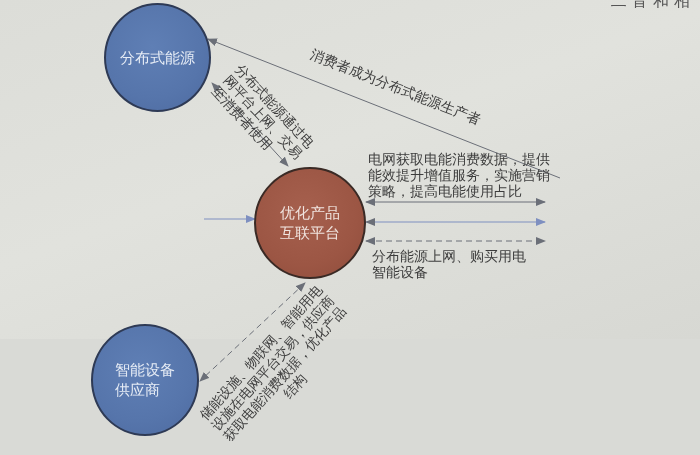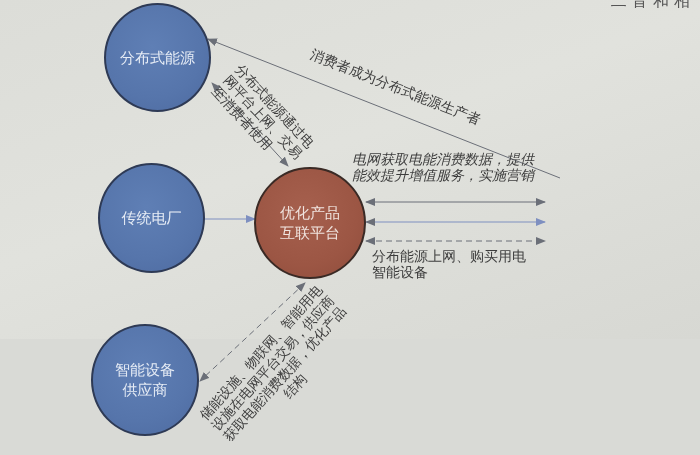--- a/index.html
+++ b/index.html
@@ -2,21 +2,21 @@
 <html><head>
 <meta charset="utf-8">
 <style>
   html, body { margin:0; padding:0; }
   body { width:700px; height:455px; overflow:hidden; background:#d9dad6;
     font-family: "DejaVu Serif", "Liberation Serif", serif; }
   .page { position:relative; width:700px; height:339px;
     background: linear-gradient(160deg, #dcddd8 0%, #e1e2dd 45%, #d7d8d3 100%); }
   svg { position:absolute; left:0; top:0; }
   .node { position:absolute; border-radius:50%; border:2px solid #2e3a55;
-    display:flex; align-items:center; justify-content:center; text-align:center;
+    display:flex; align-items:center; justify-content:center; 
     color:#e6ecf5; font-size:15px; line-height:20px; box-sizing:border-box; }
   .node.blue { background: radial-gradient(circle at 45% 40%, #5f7fb5 0%, #5675ab 60%, #4d6aa0 100%); }
   .node.red { background: radial-gradient(circle at 45% 40%, #a6604e 0%, #9c5644 60%, #8e4c3b 100%); border-color:#3a2a25; color:#f0e4df; }
   .label { position:absolute; color:#3d3d3d; font-size:14px; line-height:17px; white-space:nowrap; }
   .rot { transform-origin: left top; }
   .topcut { position:absolute; right:10px; top:-9px; color:#555; font-size:16px; }
 </style>
 </head>
 <body>
 
@@ -49,23 +49,20 @@
 
     <line x1="366" y1="241" x2="545" y2="241" stroke="#6b6f78" stroke-width="1" stroke-dasharray="6,4" marker-start="url(#ahs)" marker-end="url(#ah)"></line>
 
     <line x1="305" y1="283" x2="200" y2="381" stroke="#6b6f78" stroke-width="1" stroke-dasharray="6,4" marker-start="url(#ahs)" marker-end="url(#ah)"></line>
   </svg>
 
   <div class="node blue" style="left:104px; top:3px; width:107px; height:109px;">
     <span>分布式能源</span>
   </div>
 
-  <div class="node blue" style="left:98px; top:163px; width:107px; height:110px;">
-    <span>传统电厂</span>
-  </div>
 
   <div class="node blue" style="left:91px; top:324px; width:108px; height:112px;">
     <span>
       <span>智能设备</span><br>
       <span>供应商</span>
     </span>
   </div>
 
   <div class="node red" style="left:254px; top:167px; width:112px; height:112px;">
     <span>
@@ -78,23 +75,24 @@
   <div class="label rot" style="left:314px; top:46px; transform:rotate(21.5deg); font-size:14px;">
     <span>消费者成为分布式能源生产者</span>
   </div>
 
   <div class="label rot" style="left:244px; top:61px; transform:rotate(47deg); font-size:13.5px; line-height:16px;">
     <div>分布式能源通过电</div>
     <div>网平台上网、交易</div>
     <div>至消费者使用</div>
   </div>
 
-  <div class="label" style="left:352px; top:151px; line-height:16px;font-style:italic;">
+  <div class="label" style="left:368px; top:151px; line-height:16px;">
     <div>电网获取电能消费数据，提供</div>
     <div>能效提升增值服务，实施营销</div>
+    <div>策略，提高电能使用占比</div>
   </div>
 
   <div class="label" style="left:372px; top:248px; line-height:16px;">
     <div>分布能源上网、购买用电</div>
     <div>智能设备</div>
   </div>
 
   <div class="label rot" style="left:196px; top:412px; transform:rotate(-48deg); font-size:13.5px; line-height:16px;">
     <div>储能设施、物联网、智能用电</div>
     <div>设施在电网平台交易，供应商</div>

